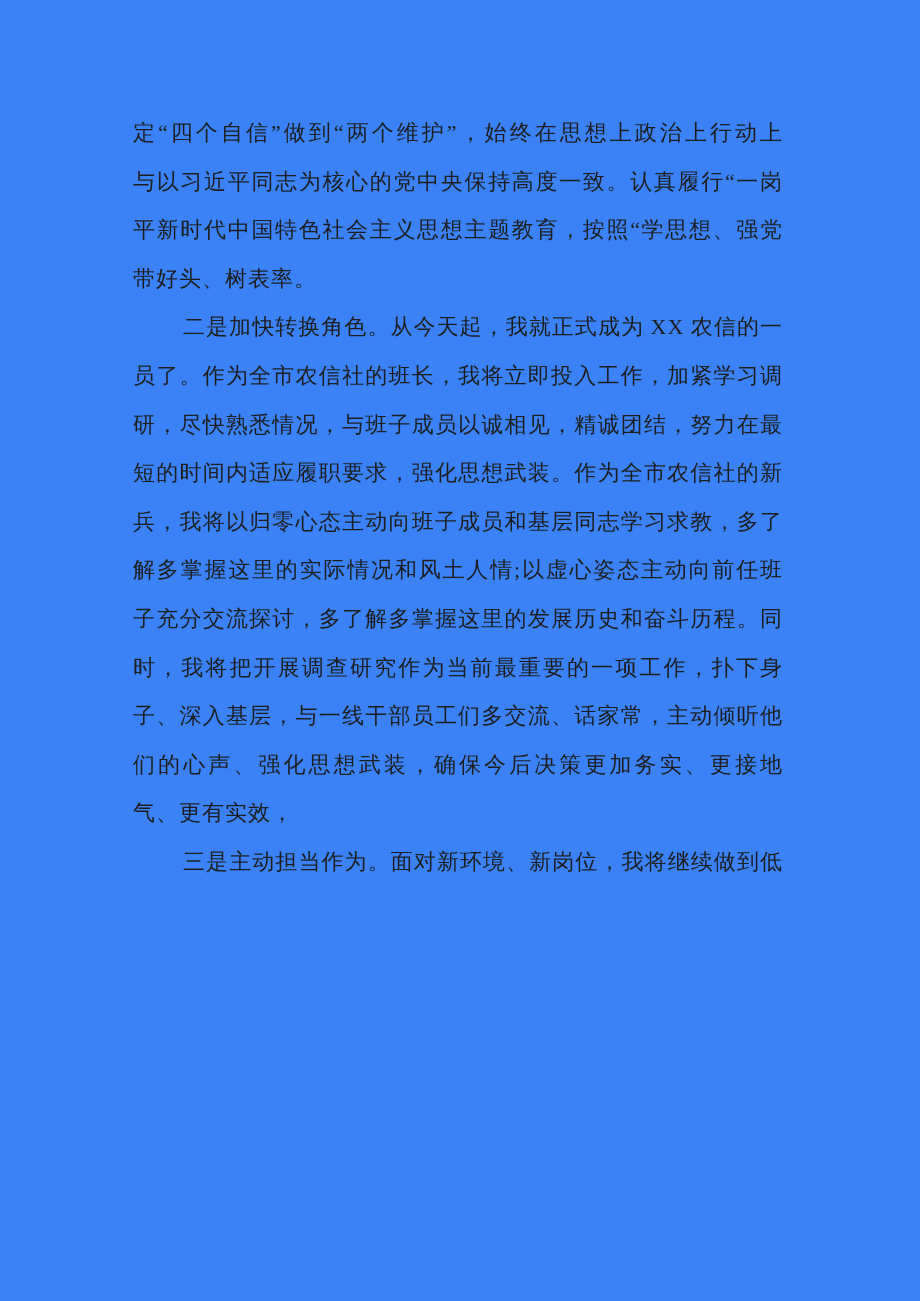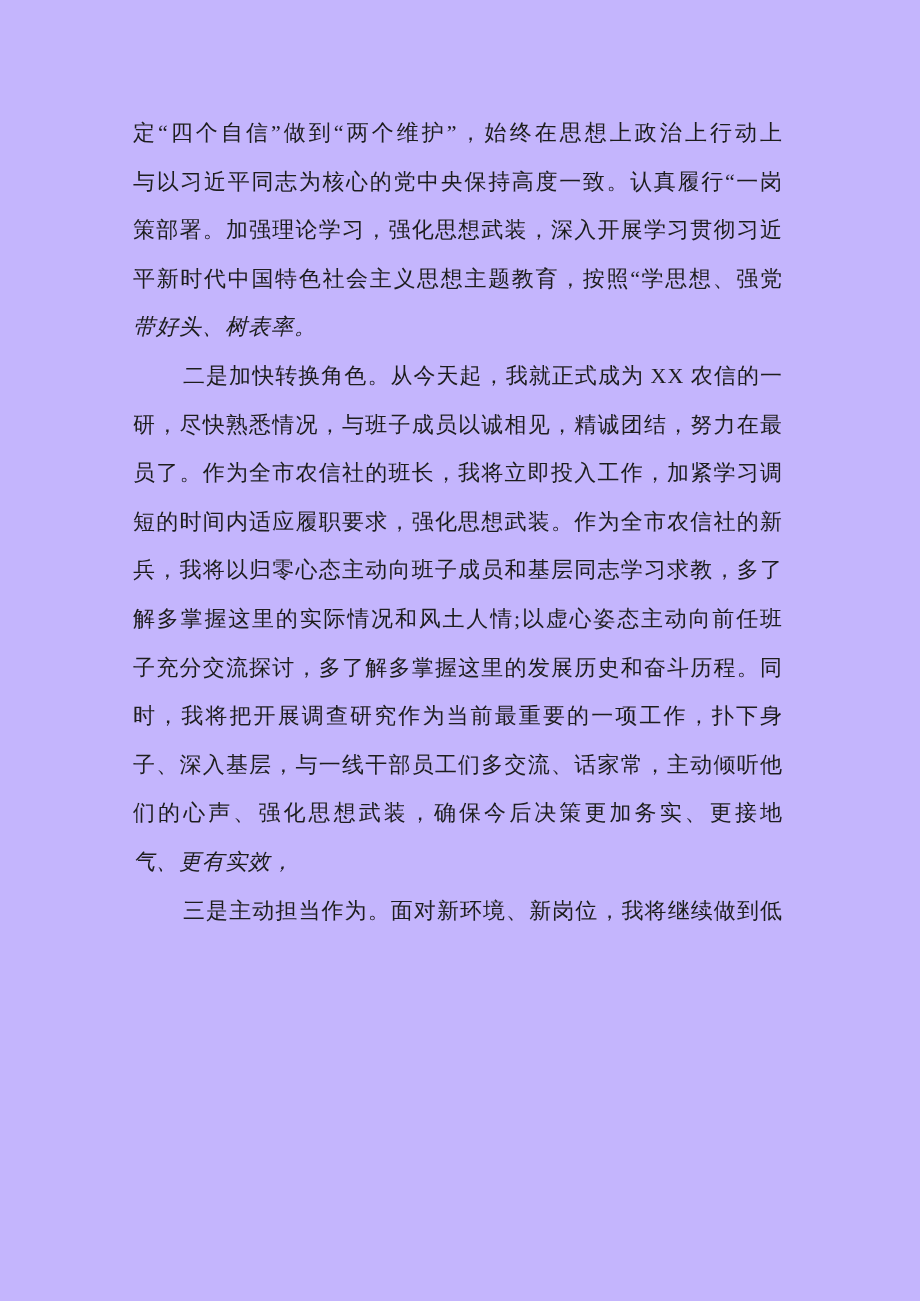--- a/index.html
+++ b/index.html
@@ -9,64 +9,62 @@
   }
   body {
     width: 920px;
     height: 1301px;
     overflow: hidden;
   }
   .page {
     box-sizing: border-box;
     width: 920px;
     height: 1301px;
-    background: #c4b5fd;
+    background: #3b82f6;
     padding: 109px 0 6px 133px;
   }
   .textbody {
     width: 650px;
   }
   .line {
     width: 650px;
     line-height: 48.6px;
     font-size: 22px;
     letter-spacing: 1px;
     color: #1d1d1d;
     font-family: "Liberation Serif", "DejaVu Serif", serif;
     text-align: justify;
     text-align-last: justify;
     text-justify: inter-character;
     white-space: normal;
   }
   .line.short {
     text-align-last: left;
-    font-style: italic;
   }
   .line.indent {
     text-indent: 50px;
   }
 </style>
 </head>
 <body>
 
 <div class="page">
   <div class="textbody">
 
     <div>
       <div class="line">定“四个自信”做到“两个维护”，始终在思想上政治上行动上</div>
       <div class="line">与以习近平同志为核心的党中央保持高度一致。认真履行“一岗</div>
-      <div class="line">策部署。加强理论学习，强化思想武装，深入开展学习贯彻习近</div>
       <div class="line">平新时代中国特色社会主义思想主题教育，按照“学思想、强党</div>
       <div class="line short">带好头、树表率。</div>
     </div>
 
     <div>
       <div class="line indent">二是加快转换角色。从今天起，我就正式成为 XX 农信的一</div>
+      <div class="line">员了。作为全市农信社的班长，我将立即投入工作，加紧学习调</div>
       <div class="line">研，尽快熟悉情况，与班子成员以诚相见，精诚团结，努力在最</div>
-      <div class="line">员了。作为全市农信社的班长，我将立即投入工作，加紧学习调</div>
       <div class="line">短的时间内适应履职要求，强化思想武装。作为全市农信社的新</div>
       <div class="line">兵，我将以归零心态主动向班子成员和基层同志学习求教，多了</div>
       <div class="line">解多掌握这里的实际情况和风土人情;以虚心姿态主动向前任班</div>
       <div class="line">子充分交流探讨，多了解多掌握这里的发展历史和奋斗历程。同</div>
       <div class="line">时，我将把开展调查研究作为当前最重要的一项工作，扑下身</div>
       <div class="line">子、深入基层，与一线干部员工们多交流、话家常，主动倾听他</div>
       <div class="line">们的心声、强化思想武装，确保今后决策更加务实、更接地</div>
       <div class="line short">气、更有实效，</div>
     </div>
 

